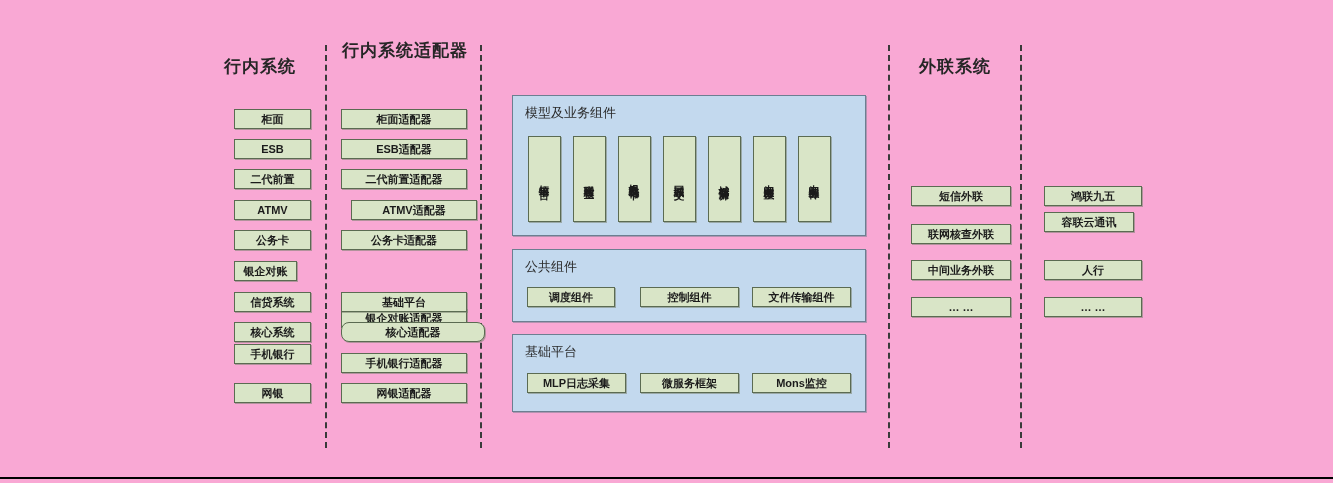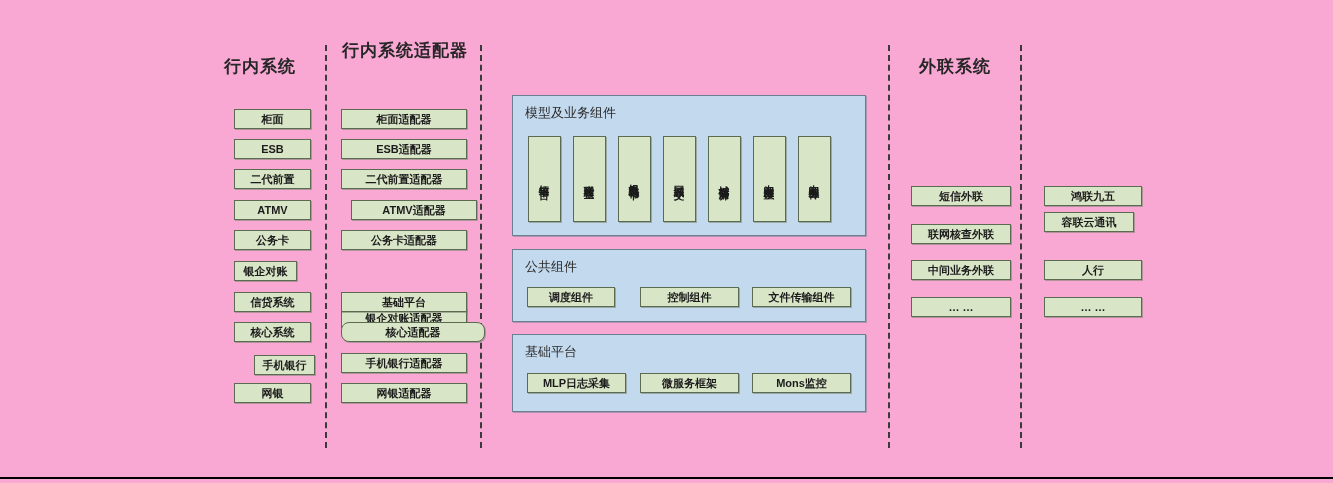--- a/index.html
+++ b/index.html
@@ -99,21 +99,21 @@
   <div class="col-title" style="left:895px; top:55px; width:120px;">外联系统</div>
 
   <div class="gbox" style="left:234px; top:109px; width:77px; height:20px;">柜面</div>
   <div class="gbox" style="left:234px; top:139px; width:77px; height:20px;">ESB</div>
   <div class="gbox" style="left:234px; top:169px; width:77px; height:20px;">二代前置</div>
   <div class="gbox" style="left:234px; top:200px; width:77px; height:20px;">ATMV</div>
   <div class="gbox" style="left:234px; top:230px; width:77px; height:20px;">公务卡</div>
   <div class="gbox" style="left:234px; top:261px; width:63px; height:20px;">银企对账</div>
   <div class="gbox" style="left:234px; top:292px; width:77px; height:20px;">信贷系统</div>
   <div class="gbox" style="left:234px; top:322px; width:77px; height:20px;">核心系统</div>
-  <div class="gbox" style="left:234px; top:355px; width:61px; height:20px;margin-left:20px;">手机银行</div>
+  <div class="gbox" style="left:234px; top:344px; width:77px; height:20px;">手机银行</div>
   <div class="gbox" style="left:234px; top:383px; width:77px; height:20px;">网银</div>
 
   <div class="gbox" style="left:341px; top:109px; width:126px; height:20px;">柜面适配器</div>
   <div class="gbox" style="left:341px; top:139px; width:126px; height:20px;">ESB适配器</div>
   <div class="gbox" style="left:341px; top:169px; width:126px; height:20px;">二代前置适配器</div>
   <div class="gbox" style="left:351px; top:200px; width:126px; height:20px;">ATMV适配器</div>
   <div class="gbox" style="left:341px; top:230px; width:126px; height:20px;">公务卡适配器</div>
   <div class="gbox" style="left:341px; top:261px; width:126px; height:20px;margin-top:47px;">银企对账适配器</div>
   <div class="gbox" style="left:341px; top:292px; width:126px; height:20px;">基础平台</div>
   <div class="gbox" style="left:341px; top:322px; width:144px; height:20px;border-radius:8px;">核心适配器</div>

